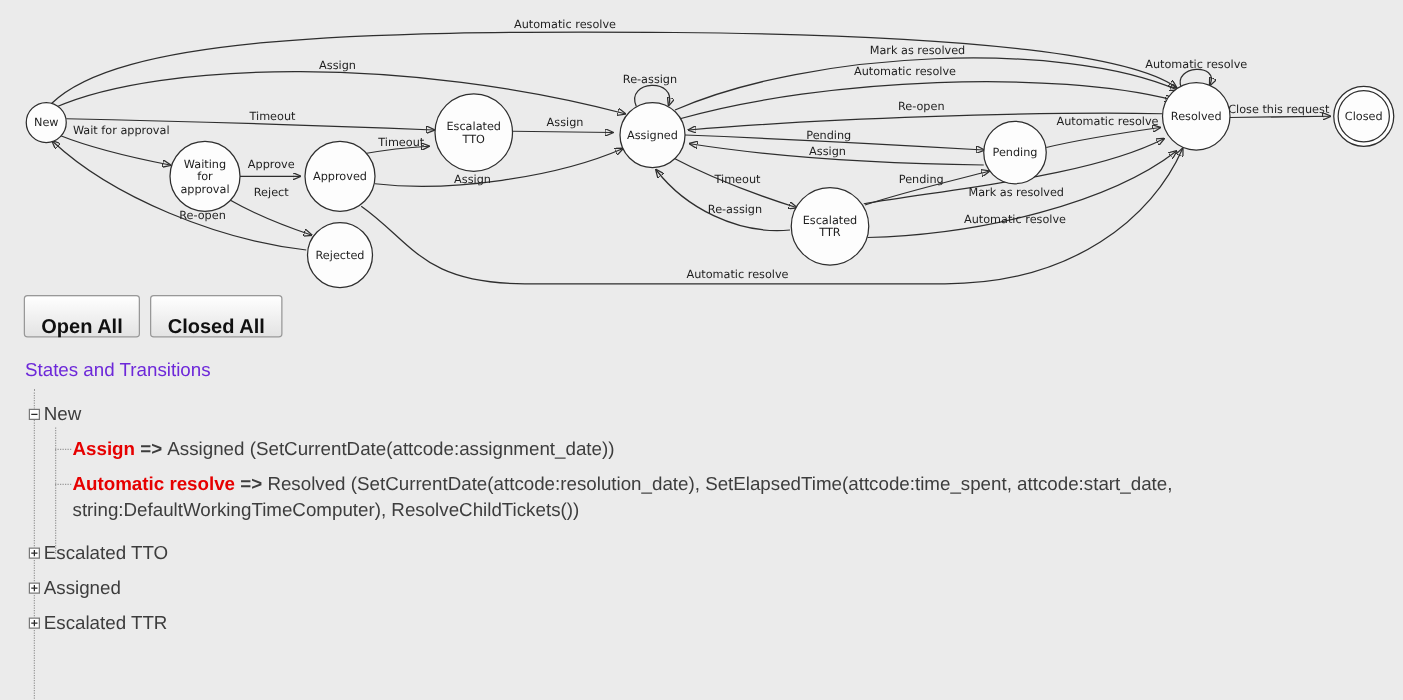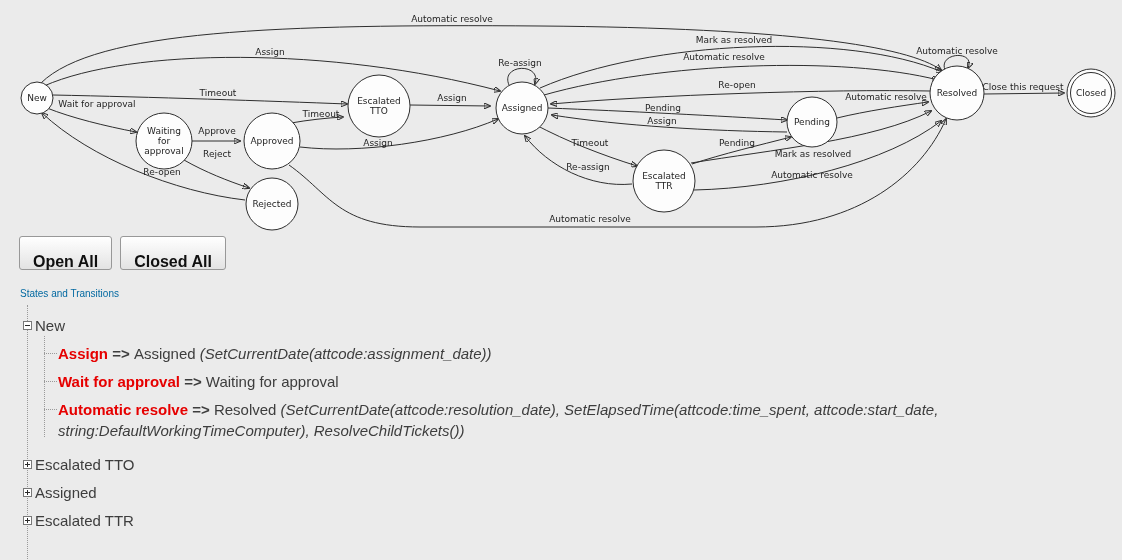--- a/index.html
+++ b/index.html
@@ -13,38 +13,38 @@
   #diagram path{fill:none;stroke:#2e2e2e;stroke-width:1}
   #diagram circle{fill:#fdfdfd;stroke:#2e2e2e;stroke-width:1}
 
   .toolbar{margin:4px 0 0 19px;display:flex;gap:8px}
   .toolbar button{
     font-family:"Liberation Sans",sans-serif;font-weight:bold;font-size:16px;color:#101010;
     background:linear-gradient(#ffffff,#e3e3e3);
     border:1px solid #989898;border-radius:3px;
     height:27px;padding:16px 13px;cursor:pointer;
   }
-  .section-title{margin:18px 0 0 20px;font-size:10px;color:#0369a1}
+  .section-title{margin:18px 0 0 20px;font-size:15px;color:#6d28d9}
 
   .tree{position:relative;margin-top:13px;font-size:15px;color:#3d3d3d}
   .vline{position:absolute;border-left:1px dotted #9a9a9a;width:0}
   .t-state-row{position:relative;height:28px;line-height:28px;padding-left:35px}
   .t-state-label{cursor:pointer}
   .expander{
     position:absolute;left:23px;top:9px;width:9px;height:9px;
     background:#fff;border:1px solid #787878;box-sizing:border-box;cursor:pointer;
   }
   .expander::before{content:'';position:absolute;left:1px;right:1px;top:3px;height:1px;background:#2a2a2a}
   .expander.plus::after{content:'';position:absolute;top:1px;bottom:1px;left:3px;width:1px;background:#2a2a2a}
   .t-children{position:relative;padding-bottom:6px}
   .t-trans{position:relative;padding:3px 0 4px 58px;line-height:21px;max-width:952px}
   .t-trans::before{content:'';position:absolute;left:44px;width:13px;top:13px;border-top:1px dotted #9a9a9a}
   .ev{font-weight:bold;color:var(--red,#e60000)}
   .arr{font-weight:bold;color:#3d3d3d}
-  .act{font-style:italic}
+  .act{}
 </style>
 </head>
 <body>
 
 <svg id="diagram" width="1122" height="232" viewBox="0 0 1122 232">
     <defs>
       <marker id="arrow" markerWidth="7" markerHeight="6" refX="6" refY="3" orient="auto" markerUnits="userSpaceOnUse">
         <path d="M0,0 L7,3 L0,6 Z" fill="#2e2e2e" stroke="none"></path>
       </marker>
     </defs>
@@ -128,21 +128,20 @@
 
 <div class="section-title">States and Transitions</div>
 
 <div class="tree" id="tree">
     <div class="vline" style="left: 27px; top: -7px; height: 254px;"></div>
     <div class="t-state">
       <div class="t-state-row"><span class="expander"></span><span class="t-state-label">New</span></div>
       <div class="t-children">
         <div class="vline" style="left: 44px; top: -4px; height: 101px;"></div>
         <div class="t-trans"><span class="ev">Assign</span><span class="arr"> =&gt; </span><span class="tg">Assigned</span><span class="act"> (SetCurrentDate(attcode:assignment_date))</span></div>
-        <div class="t-trans"><span class="ev">Wait for approval</span><span class="arr"> =&gt; </span><span class="tg">Waiting for approval</span></div>
         <div class="t-trans"><span class="ev">Automatic resolve</span><span class="arr"> =&gt; </span><span class="tg">Resolved</span><span class="act"> (SetCurrentDate(attcode:resolution_date), SetElapsedTime(attcode:time_spent, attcode:start_date, string:DefaultWorkingTimeComputer), ResolveChildTickets())</span></div>
       </div>
     </div>
     <div class="t-state">
       <div class="t-state-row"><span class="expander plus"></span><span class="t-state-label">Escalated TTO</span></div>
     </div>
     <div class="t-state">
       <div class="t-state-row"><span class="expander plus"></span><span class="t-state-label">Assigned</span></div>
     </div>
     <div class="t-state">

